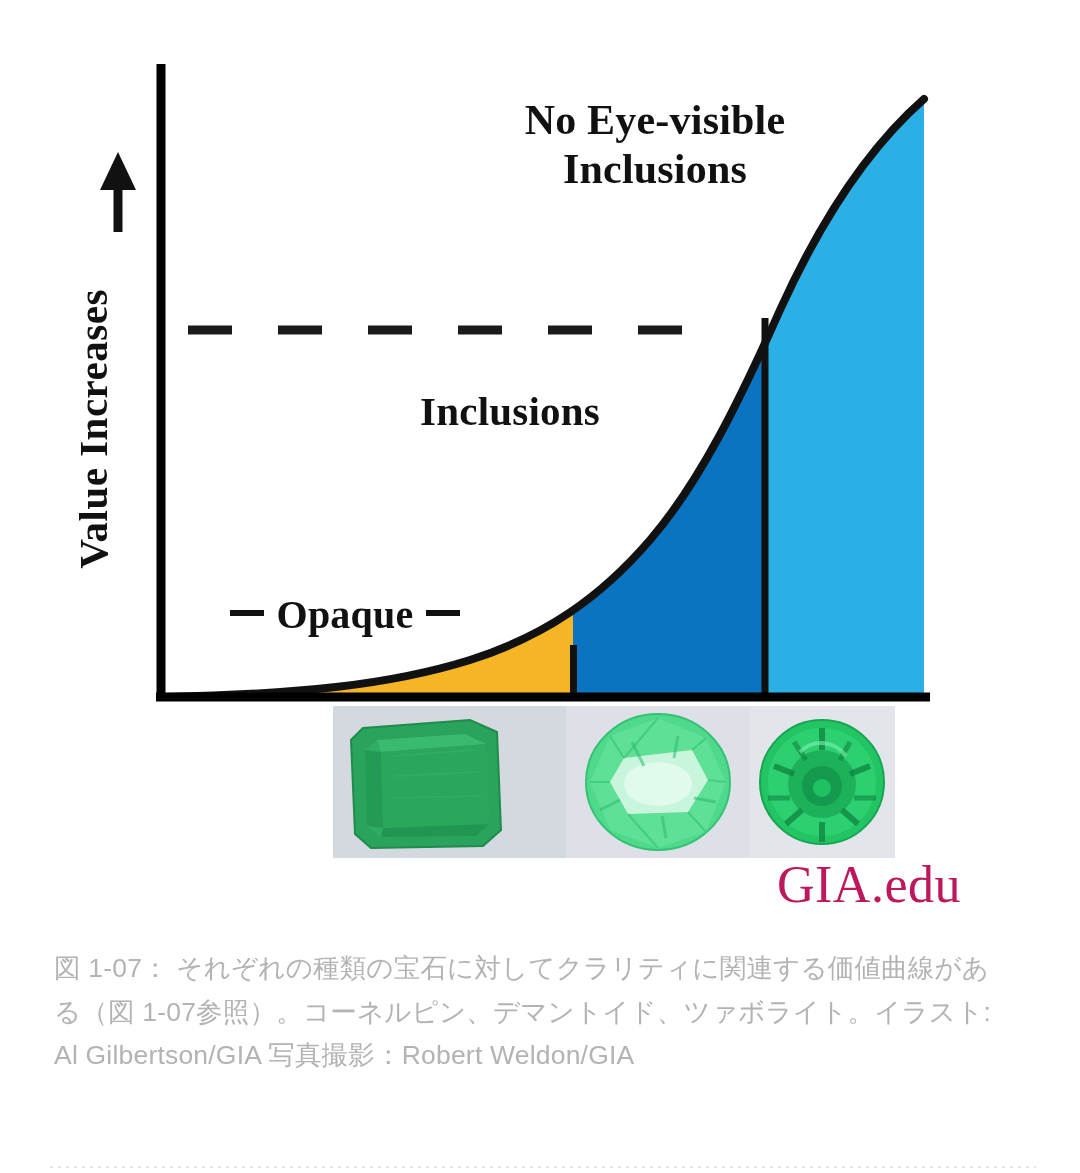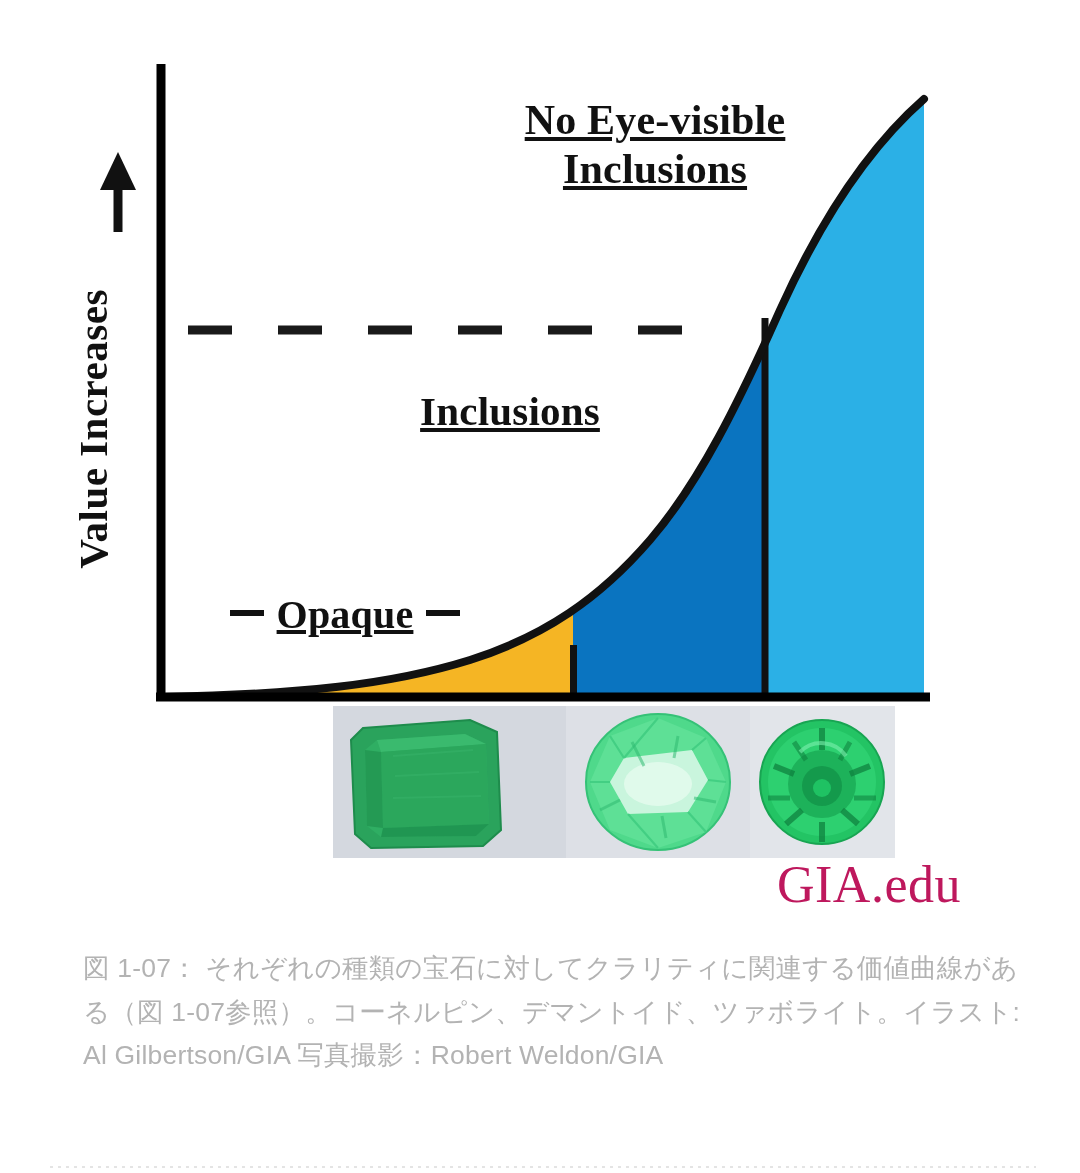--- a/index.html
+++ b/index.html
@@ -36,21 +36,20 @@
   
   .chart-label {
     position: absolute;
     font-family: "Liberation Serif", "DejaVu Serif", serif;
     font-weight: bold;
     color: #111111;
     text-align: center;
     line-height: 1.16;
     letter-spacing: 0.2px;
     white-space: nowrap;
-    text-decoration: underline;
   }
   #label-no-eye {
     left: 455px;
     top: 96px;
     width: 400px;
     font-size: 42px;
   }
   #label-eye {
     left: 345px;
     top: 388px;
@@ -130,21 +129,20 @@
   #caption {
     position: absolute;
     left: 54px;
     top: 947px;
     width: 940px;
     font-family: "Liberation Sans", "DejaVu Sans", sans-serif;
     font-size: 26.5px;
     line-height: 1.65;
     color: #b3b3b3;
     letter-spacing: 0.2px;
-    margin-left: 29px;
   }
 
   
   #bottom-rule {
     position: absolute;
     left: 50px;
     top: 1166px;
     width: 986px;
     height: 2px;
     background-image: repeating-linear-gradient(

